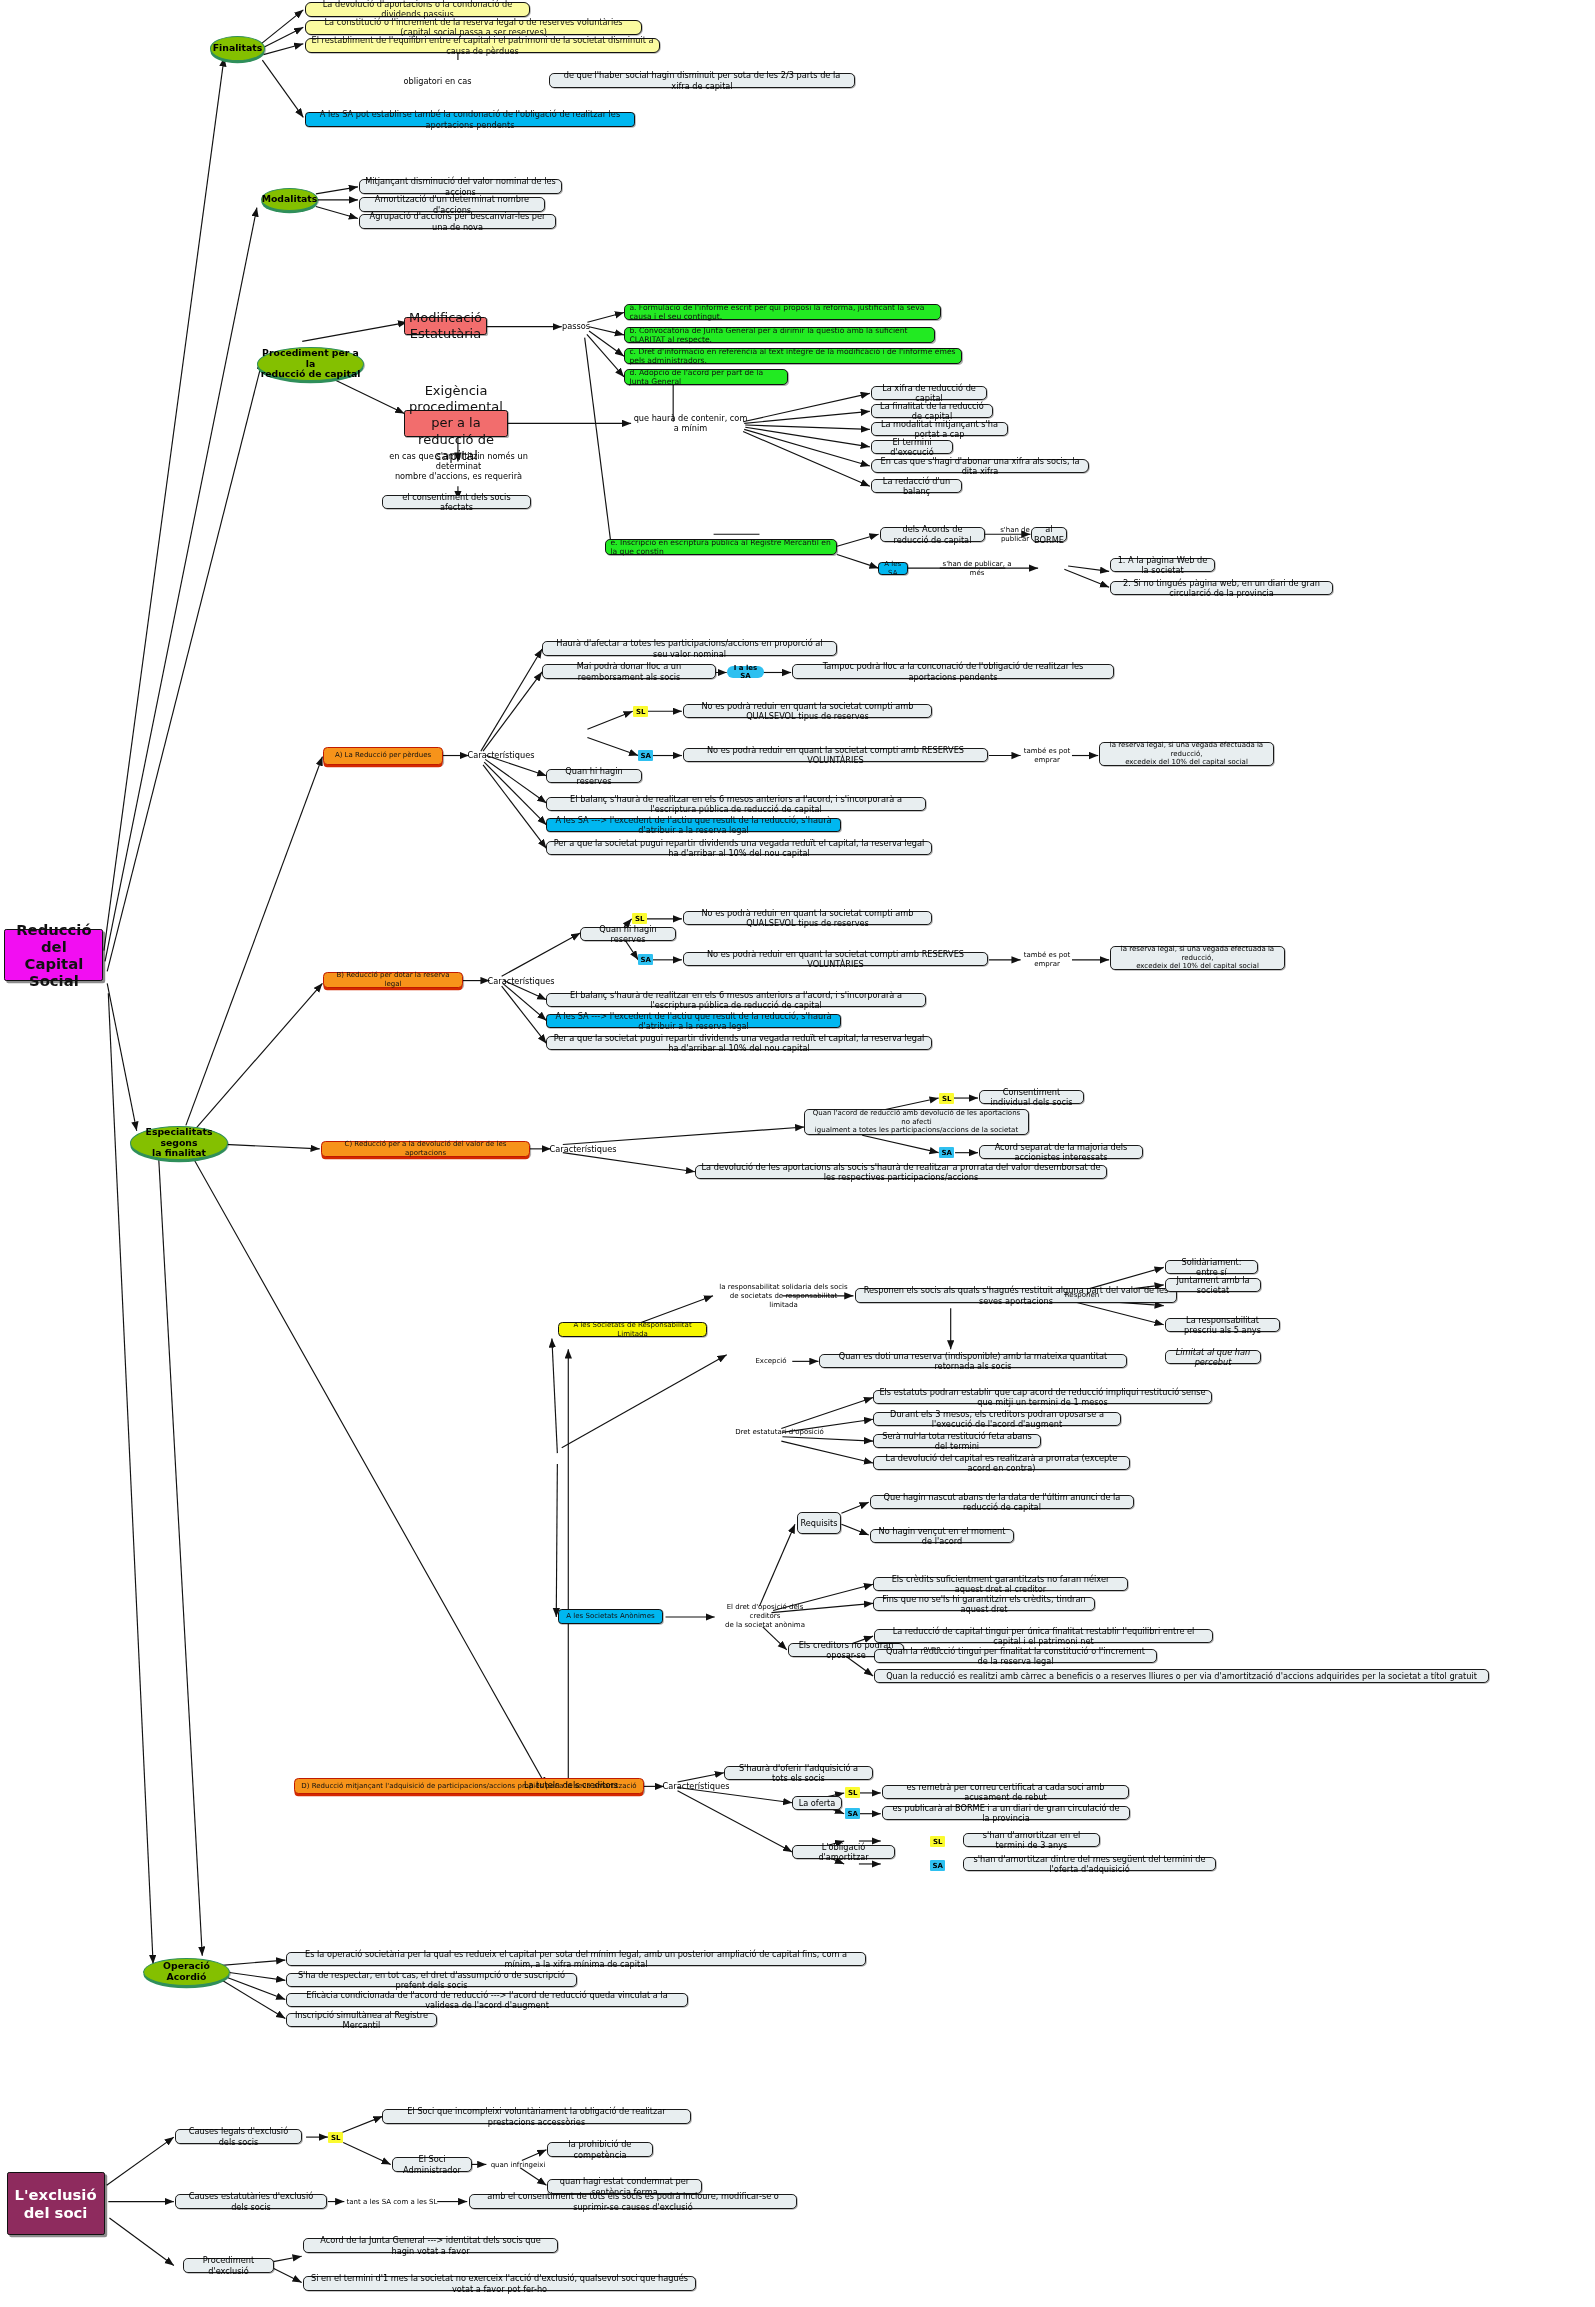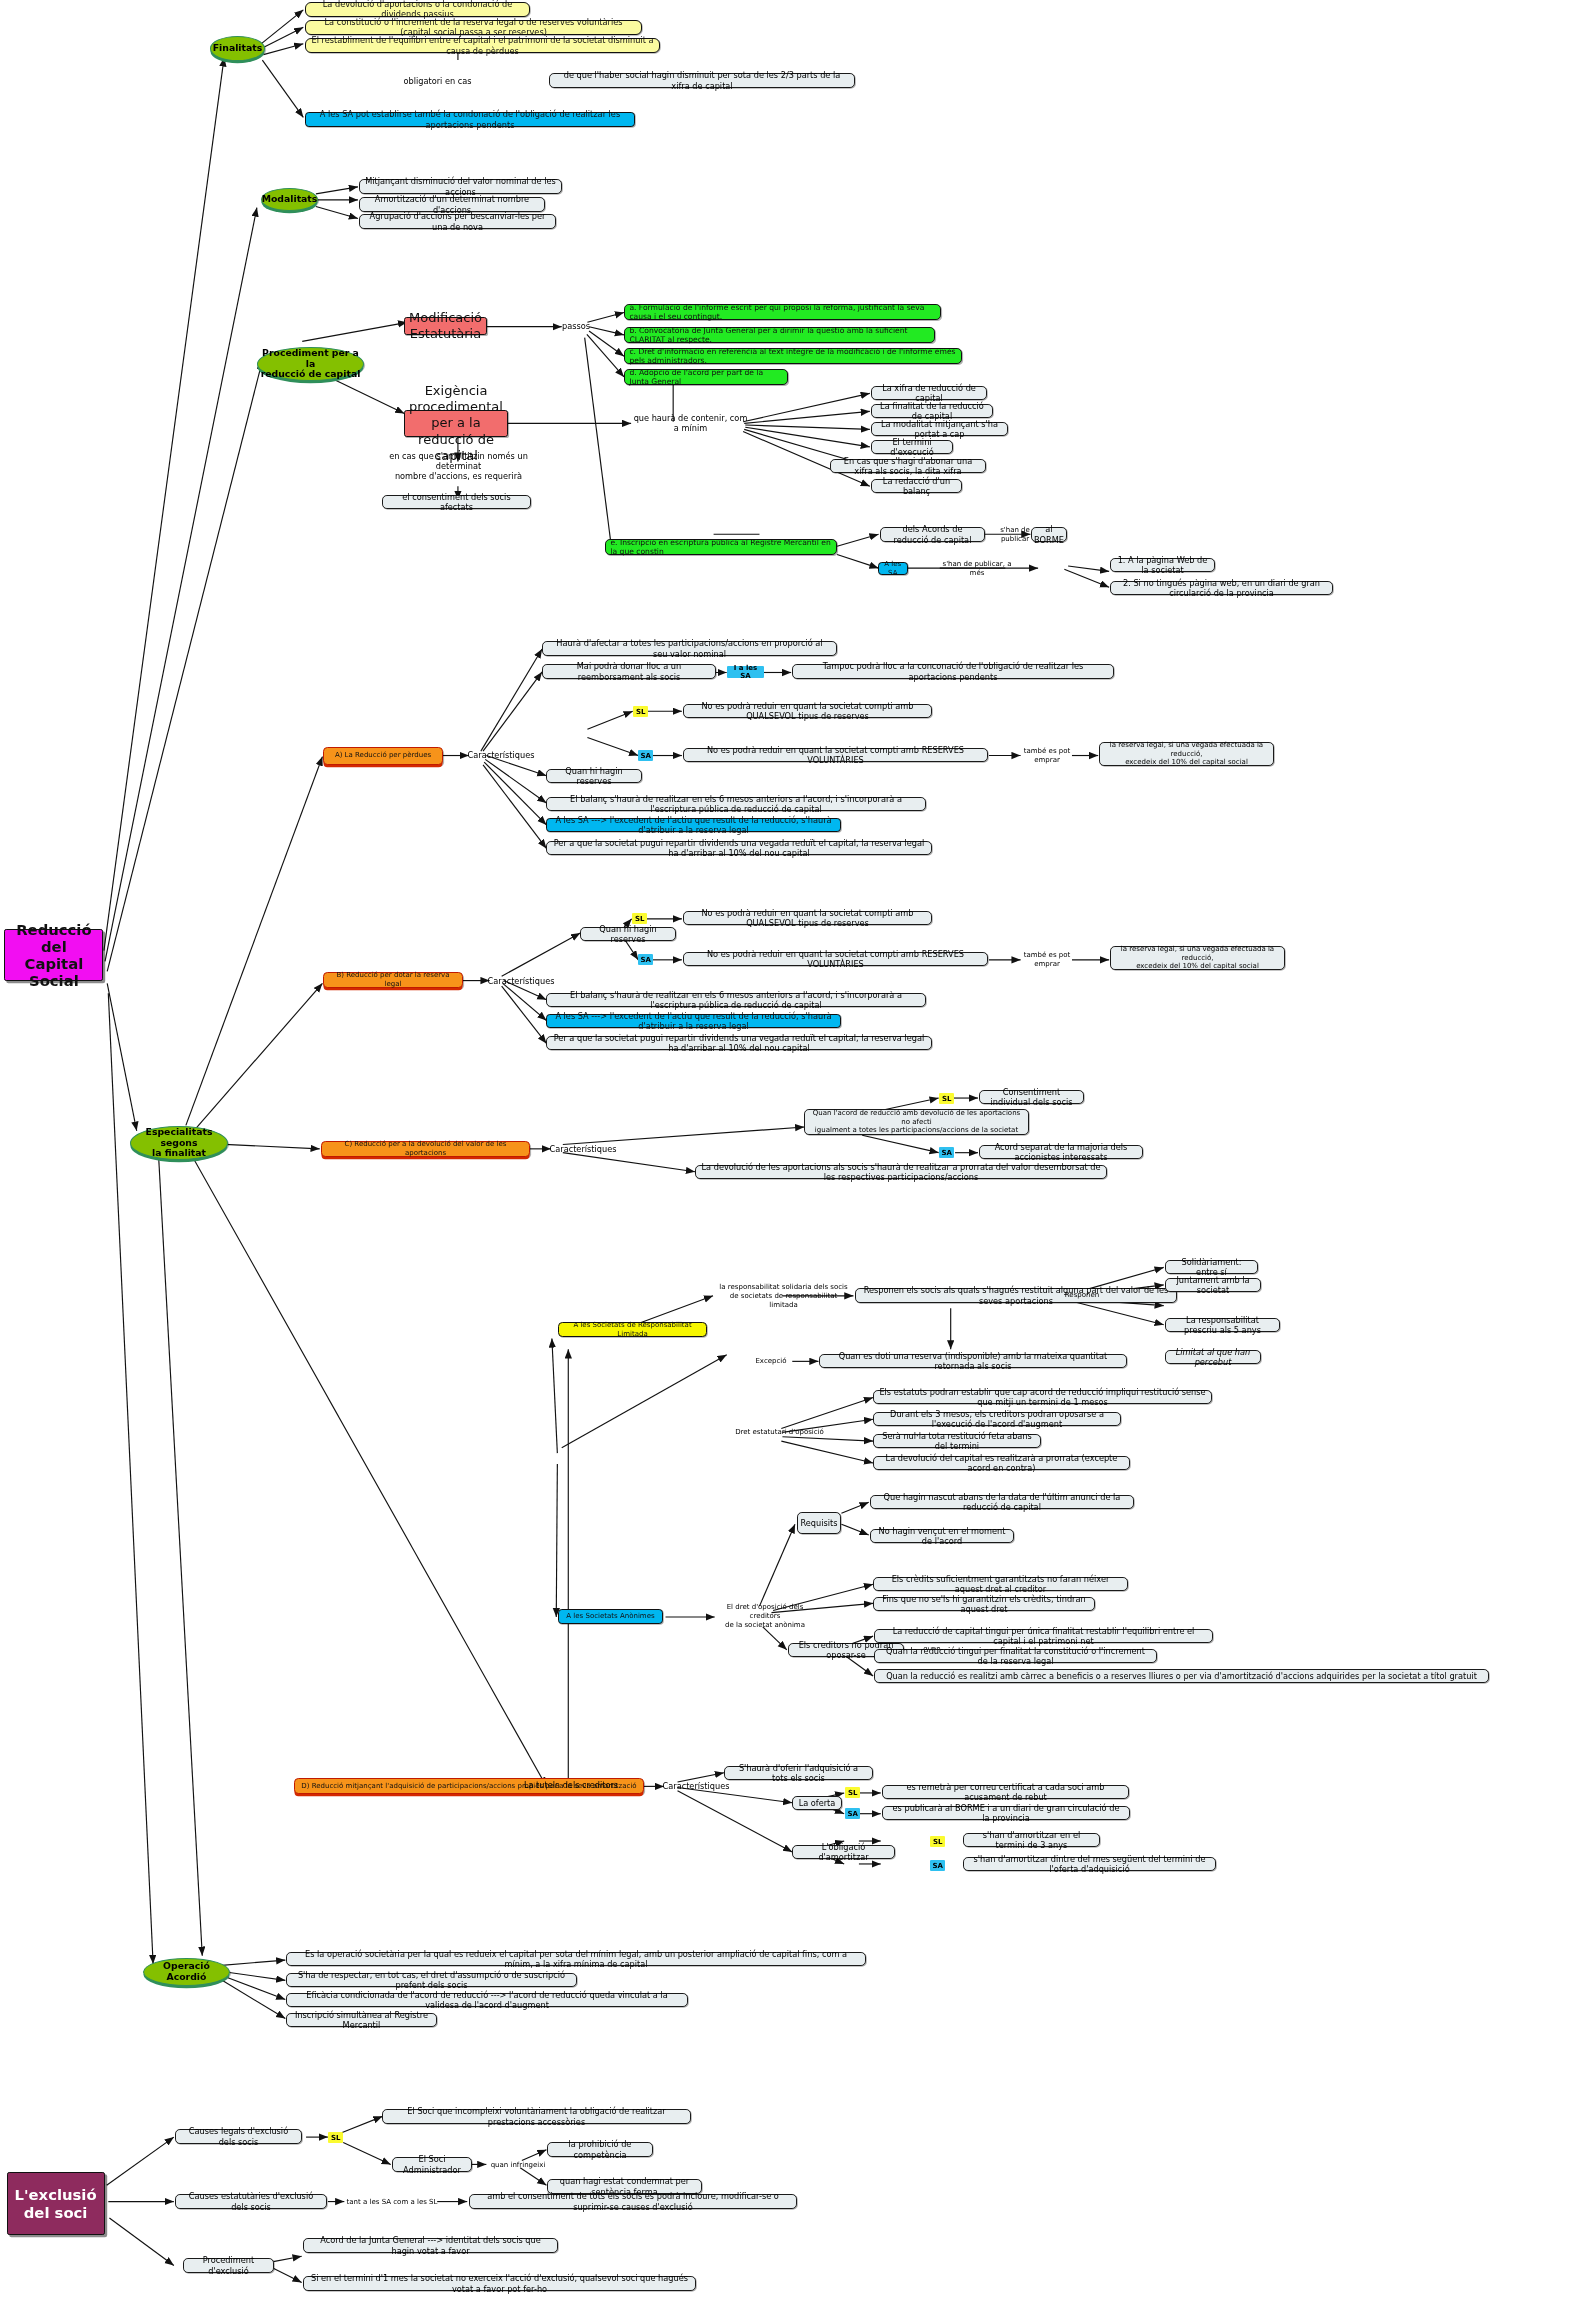--- a/index.html
+++ b/index.html
@@ -344,21 +344,21 @@
 </div>
 <div class="node box" style="left:871px;top:404px;width:122px;height:14px;">
   <span>La finalitat de la reducció de capital</span>
 </div>
 <div class="node box" style="left:871px;top:422px;width:137px;height:14px;">
   <span>La modalitat mitjançant s'ha portat a cap</span>
 </div>
 <div class="node box" style="left:871px;top:440px;width:82px;height:14px;">
   <span>El termini d'execució</span>
 </div>
-<div class="node box" style="left:830px;top:459px;width:156px;height:14px;">
+<div class="node box" style="left:871px;top:459px;width:218px;height:14px;border-radius:6px;">
   <span>En cas que s'hagi d'abonar una xifra als socis, la dita xifra</span>
 </div>
 <div class="node box" style="left:871px;top:479px;width:91px;height:14px;">
   <span>La redacció d'un balanç</span>
 </div>
 
 <div class="node plain" style="left:371px;top:455px;width:175px;height:22px;">
   <span style="white-space:pre-line">en cas que s'amortitzin només un determinat
 nombre d'accions, es requerirà</span>
 </div>
@@ -401,21 +401,21 @@
 </div>
 <div class="node plain" style="left:469px;top:750px;width:64px;height:11px;">
   <span>Característiques</span>
 </div>
 <div class="node box" style="left:542px;top:641px;width:295px;height:15.3px;">
   <span>Haurà d'afectar a totes les participacions/accions en proporció al seu valor nominal</span>
 </div>
 <div class="node box" style="left:542px;top:664px;width:174px;height:15.3px;">
   <span>Mai podrà donar lloc a un reemborsament als socis</span>
 </div>
-<div class="node cyantag" style="left:727px;top:666px;width:37px;height:12px;">
+<div class="node cyantag" style="left:727px;top:666px;width:37px;height:12px;border-radius:6px;">
   <span>I a les SA</span>
 </div>
 <div class="node box" style="left:792px;top:664px;width:322px;height:15.3px;">
   <span>Tampoc podrà lloc a la conconació de l'obligació de realitzar les aportacions pendents</span>
 </div>
 <div class="node box" style="left:546px;top:769px;width:96px;height:14px;">
   <span>Quan hi hagin reserves</span>
 </div>
 <div class="node yellowtag" style="left:633px;top:706px;width:15.3px;height:11px;">
   <span>SL</span>

